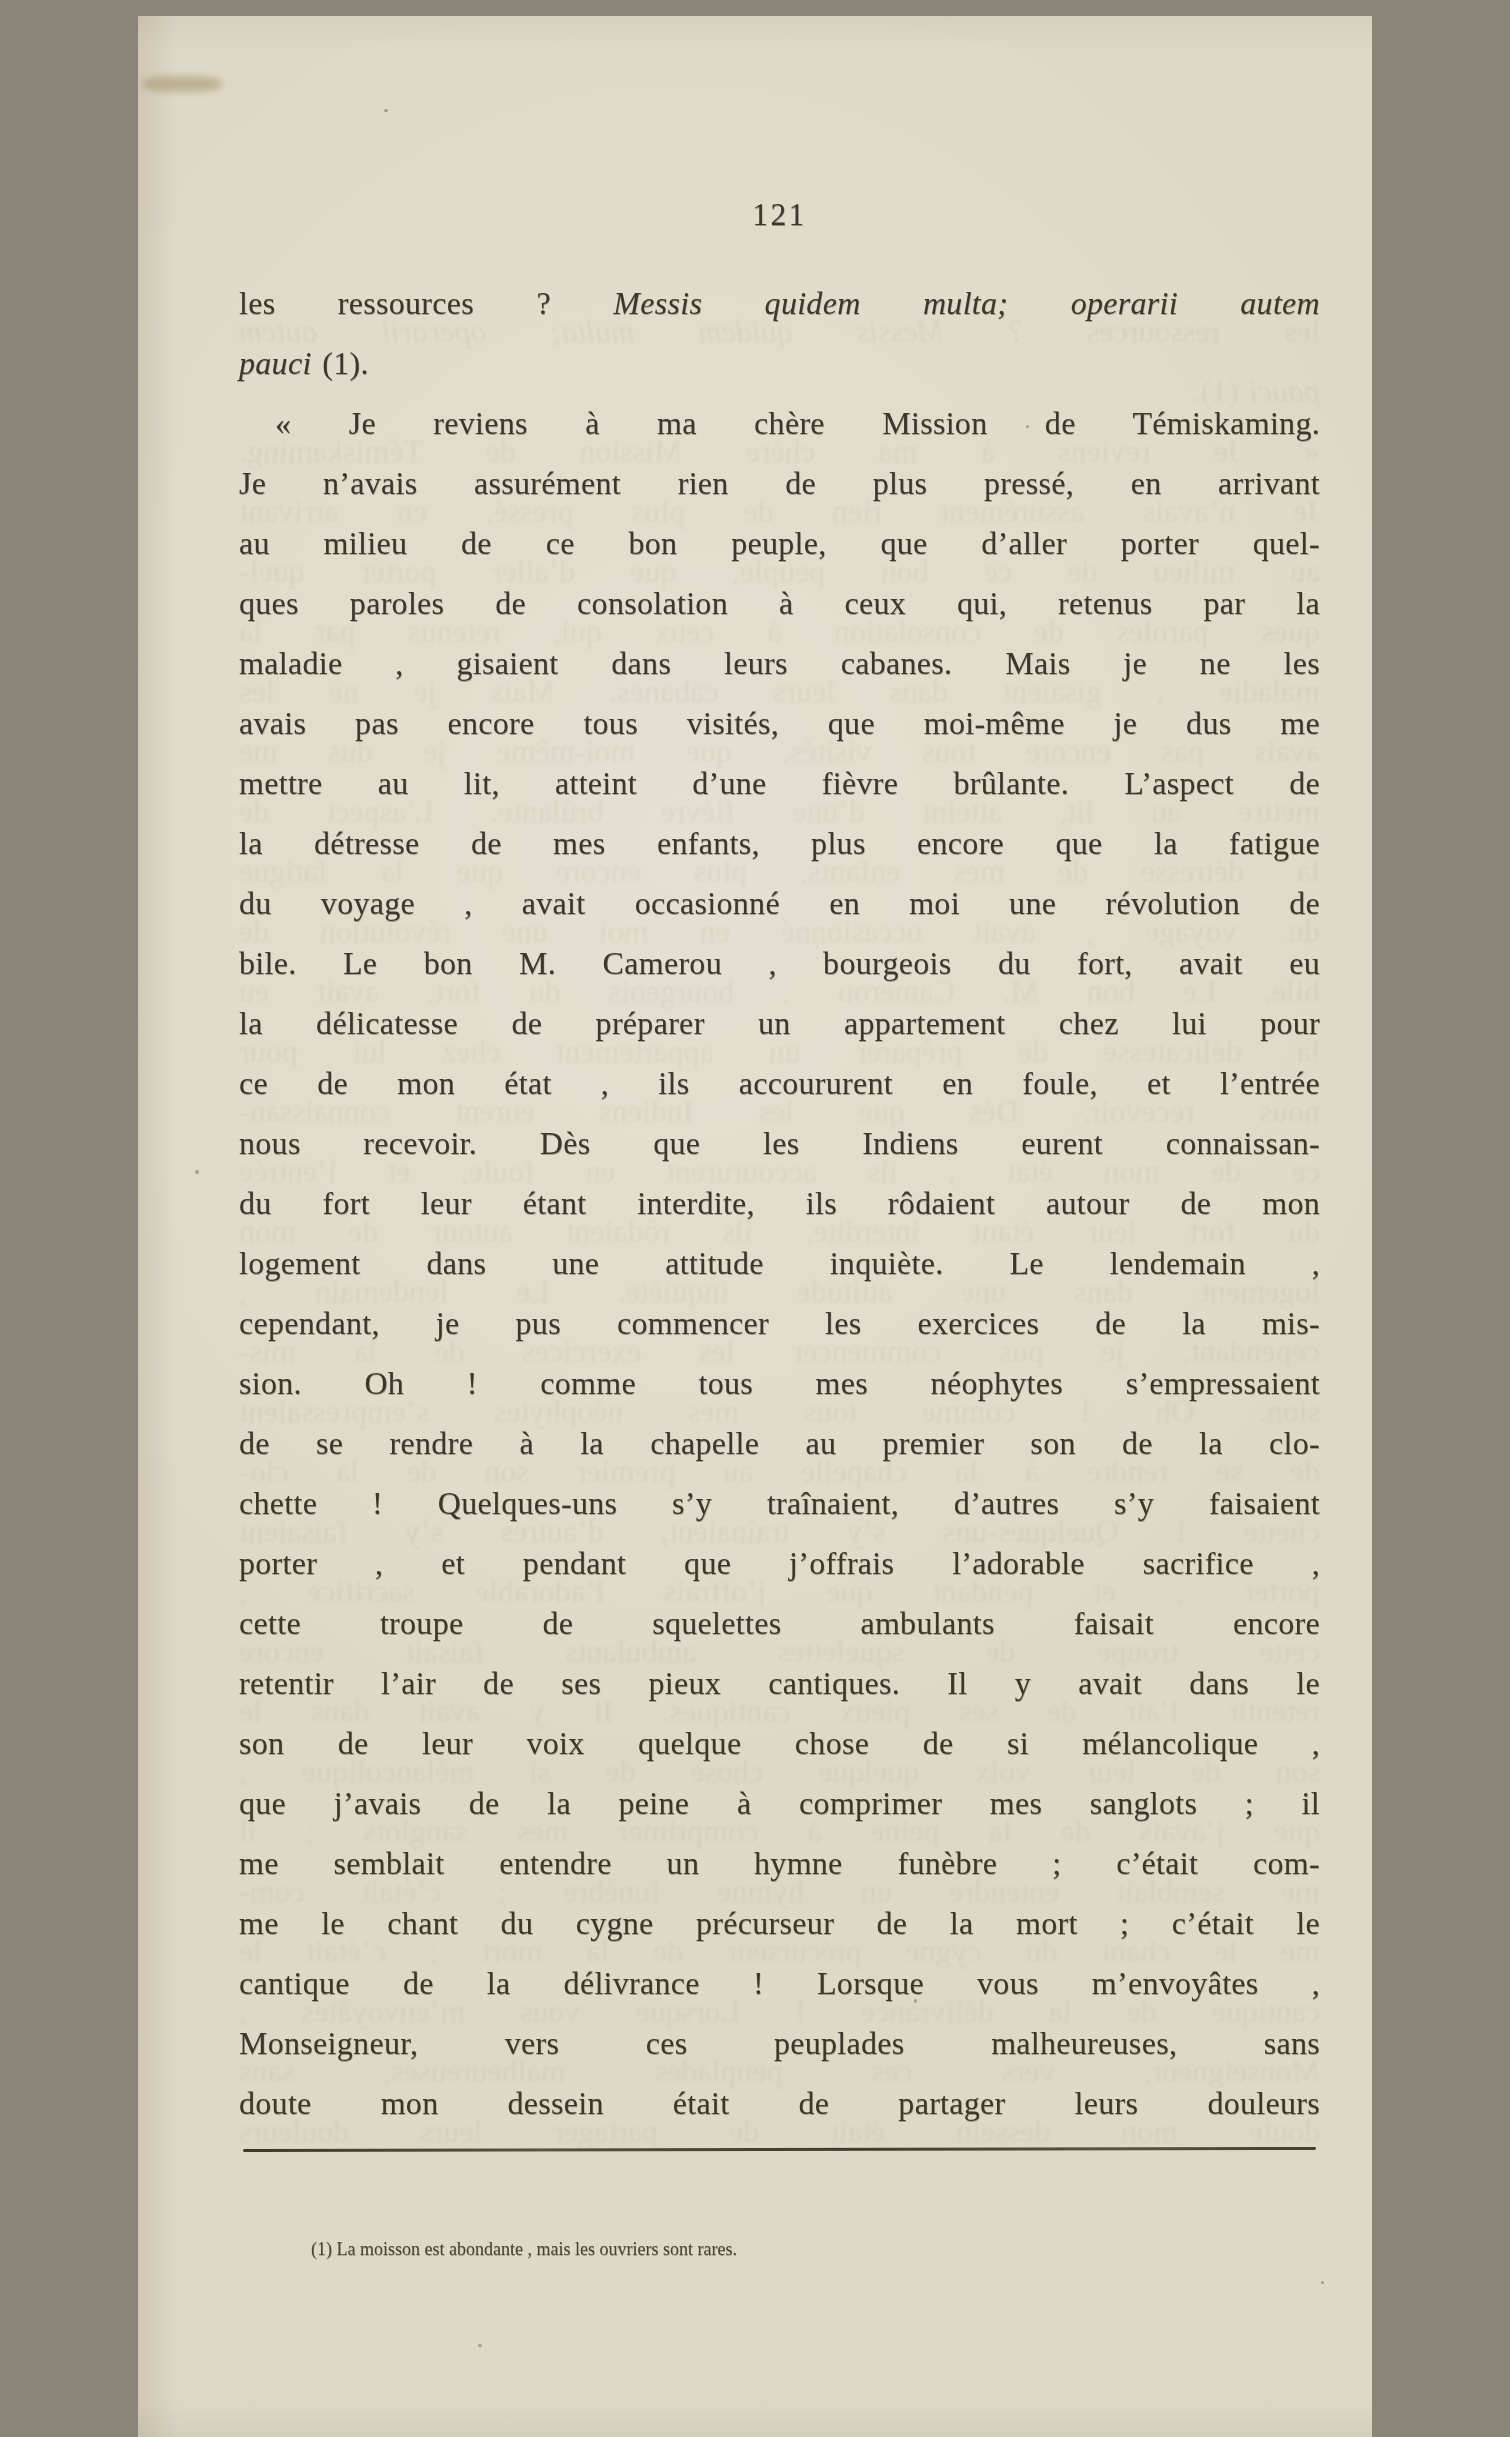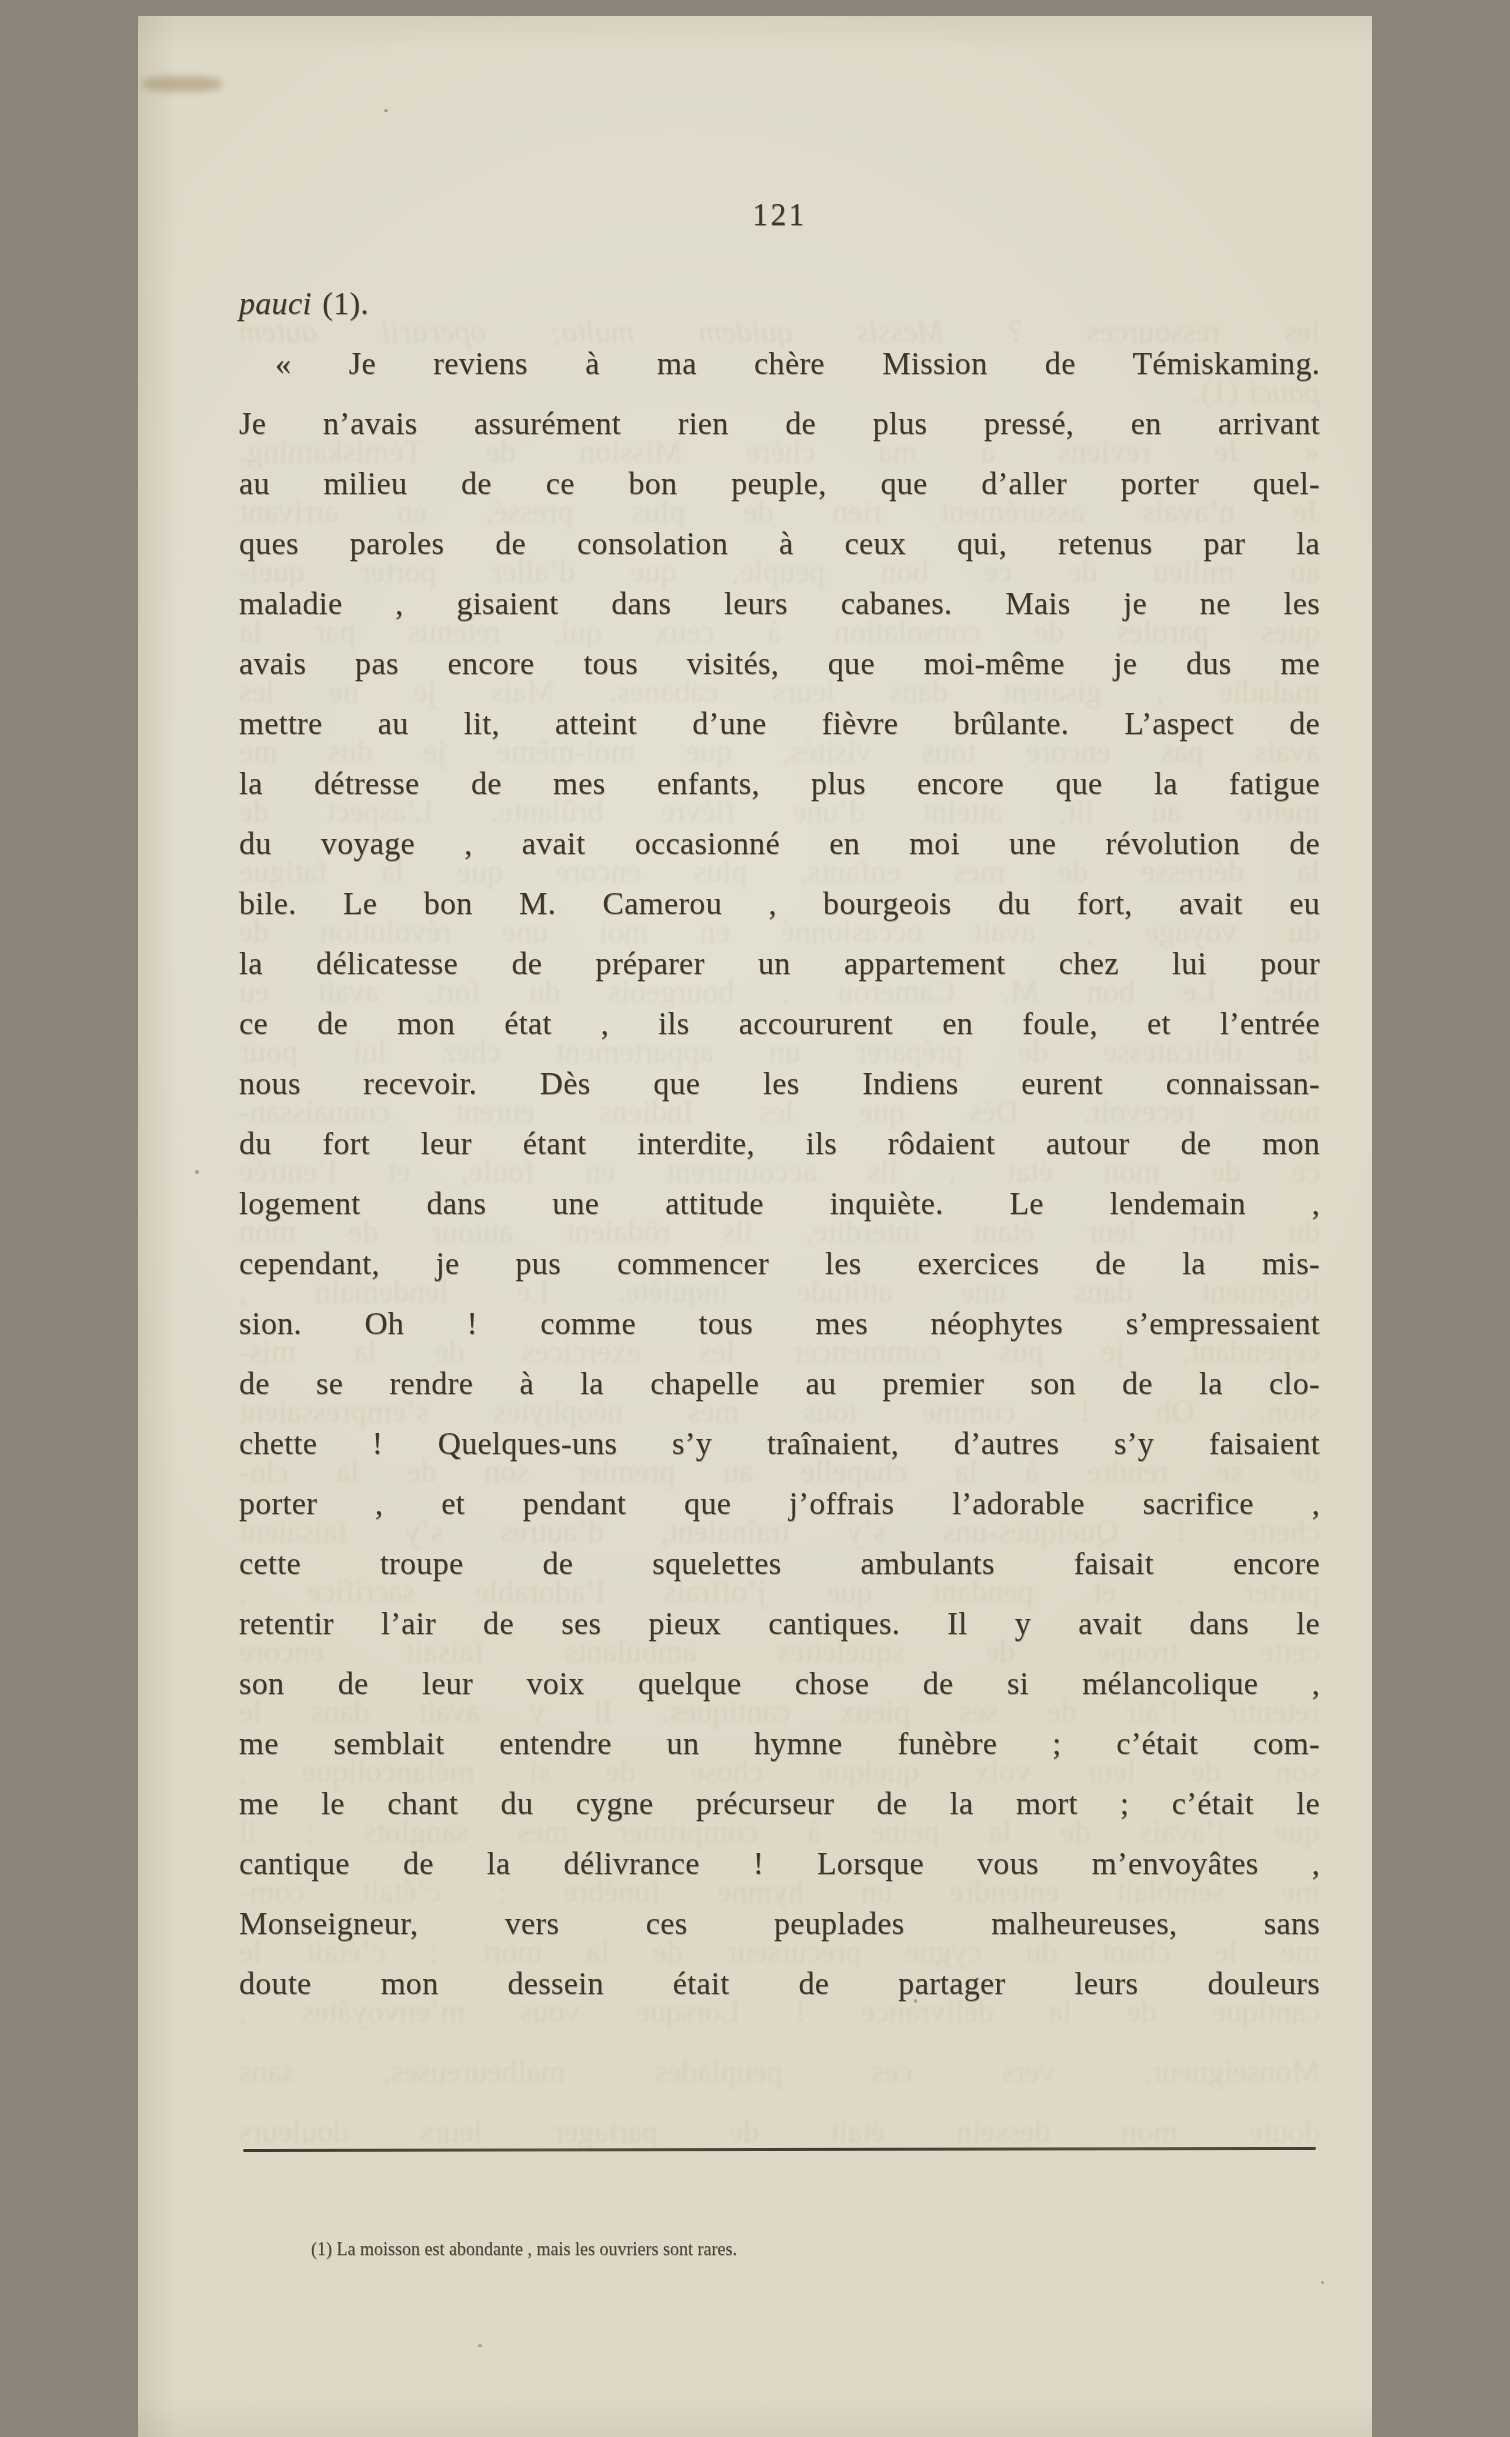--- a/index.html
+++ b/index.html
@@ -109,20 +109,21 @@
       <div class="line"><span>me semblait entendre un hymne funèbre ; c’était com-</span></div>
       <div class="line"><span>me le chant du cygne précurseur de la mort ; c’était le</span></div>
       <div class="line"><span>cantique de la délivrance ! Lorsque vous m’envoyâtes ,</span></div>
       <div class="line"><span>Monseigneur, vers ces peuplades malheureuses, sans</span></div>
       <div class="line"><span>doute mon dessein était de partager leurs douleurs</span></div>
     </div>
 
   <div class="page-number">121</div>
 
   <div class="body-text" id="body-text">
+      <div class="line"><span>les ressources ? </span><i>Messis quidem multa; operarii autem</i></div>
       <div class="line left"><i>pauci</i><span> (1).</span></div>
       <div class="line ind"><span>« Je reviens à ma chère Mission de Témiskaming.</span></div>
       <div class="line"><span>Je n’avais assurément rien de plus pressé, en arrivant</span></div>
       <div class="line"><span>au milieu de ce bon peuple, que d’aller porter quel-</span></div>
       <div class="line"><span>ques paroles de consolation à ceux qui, retenus par la</span></div>
       <div class="line"><span>maladie , gisaient dans leurs cabanes. Mais je ne les</span></div>
       <div class="line"><span>avais pas encore tous visités, que moi-même je dus me</span></div>
       <div class="line"><span>mettre au lit, atteint d’une fièvre brûlante. L’aspect de</span></div>
       <div class="line"><span>la détresse de mes enfants, plus encore que la fatigue</span></div>
       <div class="line"><span>du voyage , avait occasionné en moi une révolution de</span></div>
@@ -133,20 +134,21 @@
       <div class="line"><span>du fort leur étant interdite, ils rôdaient autour de mon</span></div>
       <div class="line"><span>logement dans une attitude inquiète. Le lendemain ,</span></div>
       <div class="line"><span>cependant, je pus commencer les exercices de la mis-</span></div>
       <div class="line"><span>sion. Oh ! comme tous mes néophytes s’empressaient</span></div>
       <div class="line"><span>de se rendre à la chapelle au premier son de la clo-</span></div>
       <div class="line"><span>chette ! Quelques-uns s’y traînaient, d’autres s’y faisaient</span></div>
       <div class="line"><span>porter , et pendant que j’offrais l’adorable sacrifice ,</span></div>
       <div class="line"><span>cette troupe de squelettes ambulants faisait encore</span></div>
       <div class="line"><span>retentir l’air de ses pieux cantiques. Il y avait dans le</span></div>
       <div class="line"><span>son de leur voix quelque chose de si mélancolique ,</span></div>
+      <div class="line"><span>que j’avais de la peine à comprimer mes sanglots ; il</span></div>
       <div class="line"><span>me semblait entendre un hymne funèbre ; c’était com-</span></div>
       <div class="line"><span>me le chant du cygne précurseur de la mort ; c’était le</span></div>
       <div class="line"><span>cantique de la délivrance ! Lorsque vous m’envoyâtes ,</span></div>
       <div class="line"><span>Monseigneur, vers ces peuplades malheureuses, sans</span></div>
       <div class="line"><span>doute mon dessein était de partager leurs douleurs</span></div>
     </div>
 
   <div class="footnote-rule"></div>
 
   <div class="footnote">(1) La moisson est abondante , mais les ouvriers sont rares.</div>

